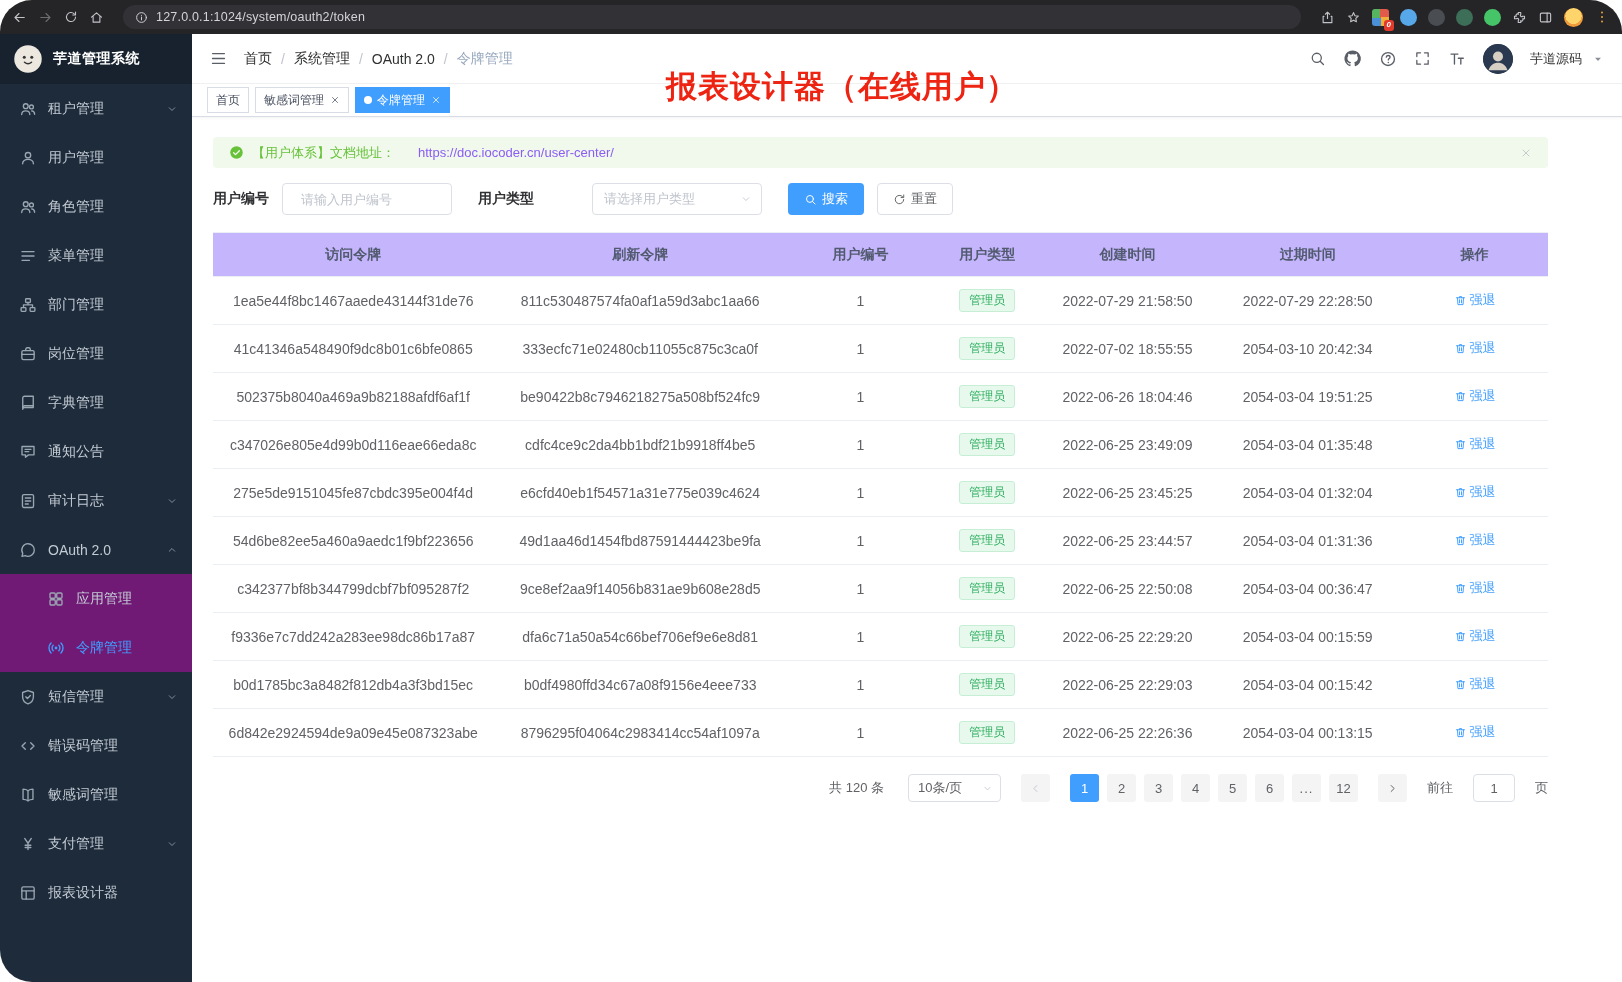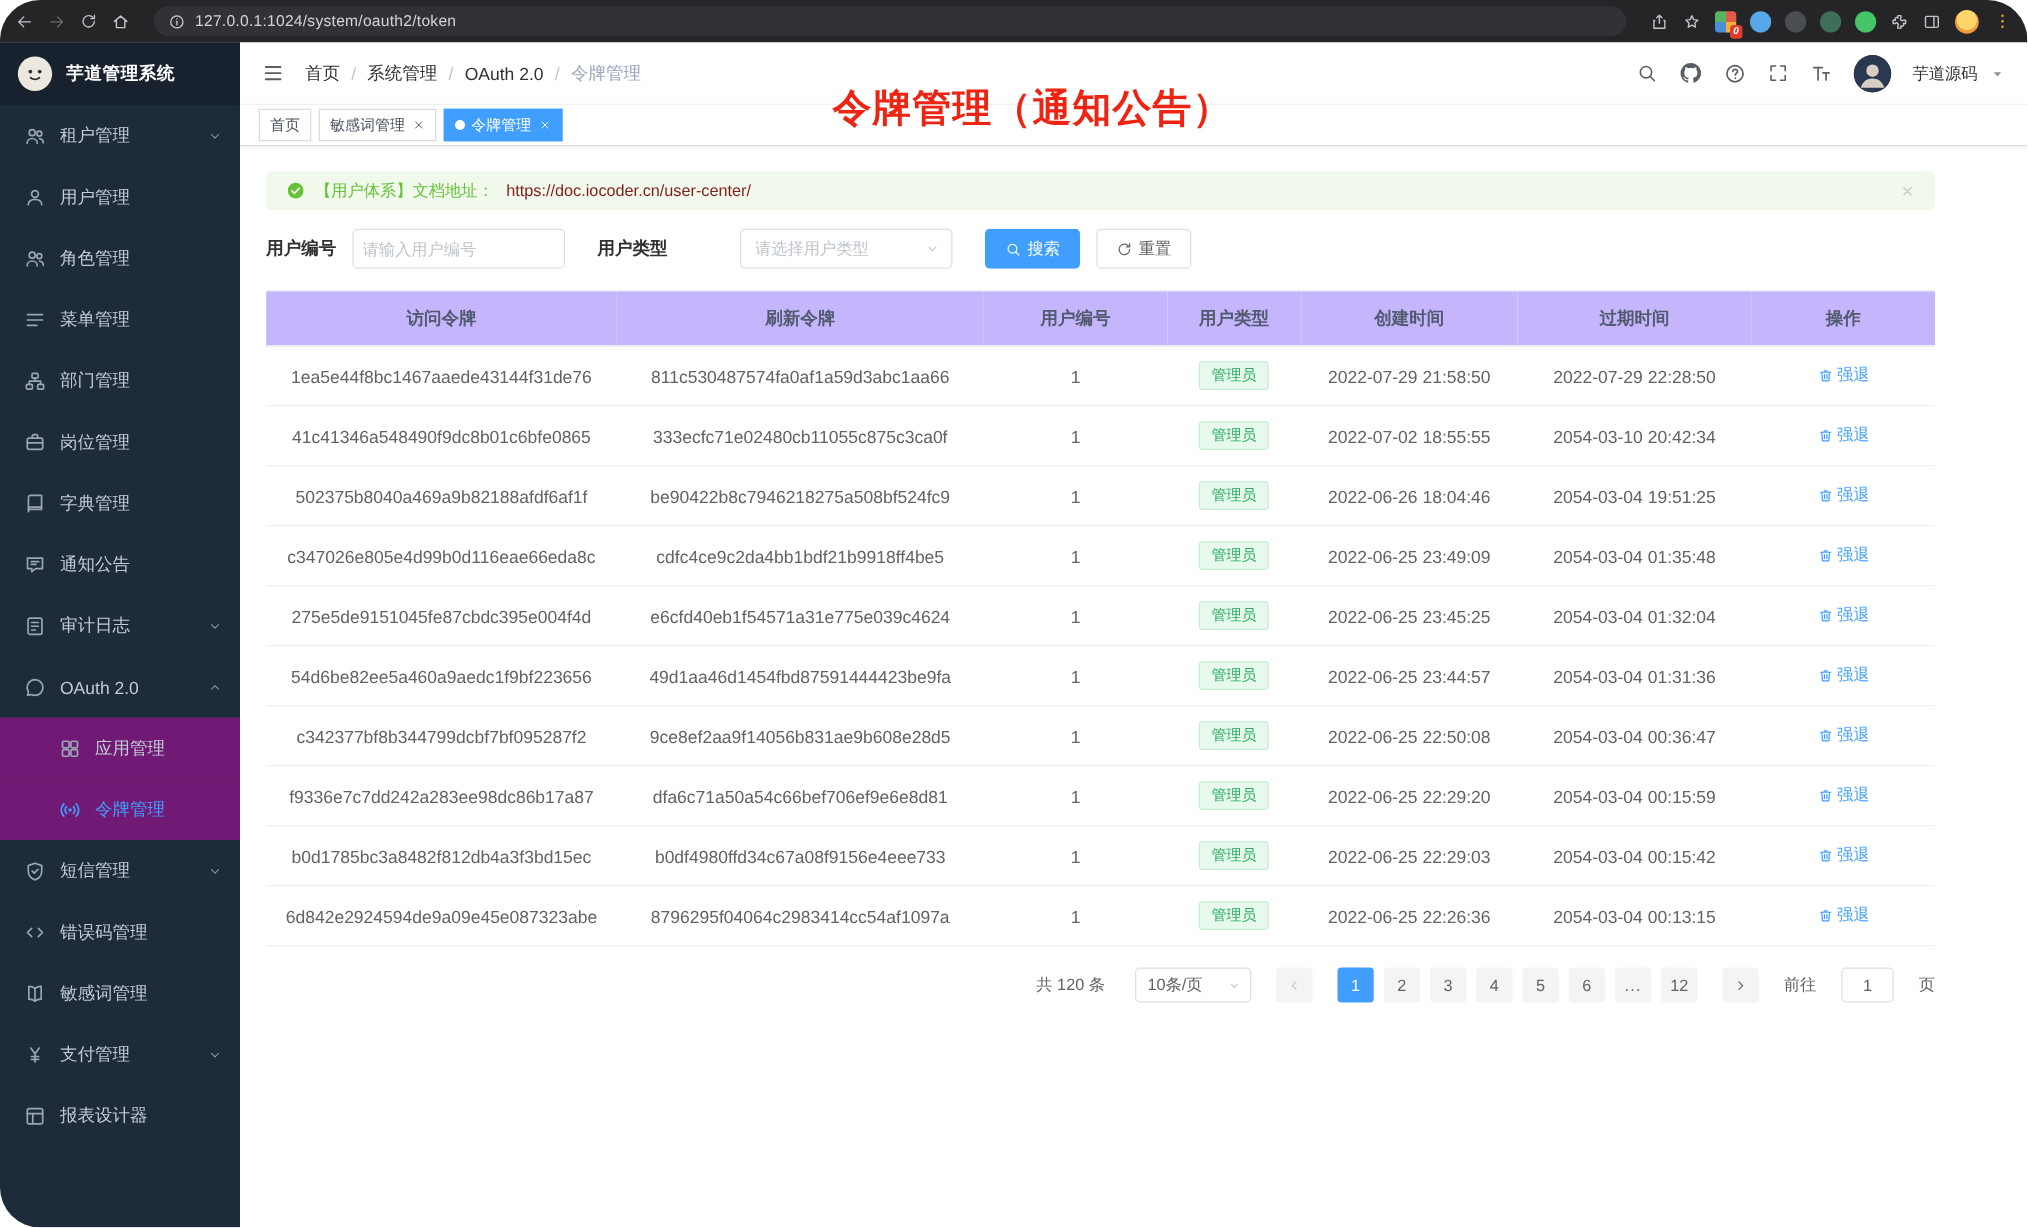--- a/index.html
+++ b/index.html
@@ -52,26 +52,26 @@
   .tags-bar { height:33px; display:flex; align-items:center; gap:6px; padding:0 15px; border-bottom:1px solid #d8dce5; box-shadow:0 1px 3px rgba(0,0,0,.05); }
   .tag-item { height:26px; display:inline-flex; align-items:center; gap:5px; border:1px solid #d8dce5; background:#fff; color:#495060; font-size:12px; padding:0 8px; cursor:pointer; }
   .tag-item.active { background:#409eff; border-color:#409eff; color:#fff; }
   .dot { width:8px; height:8px; border-radius:50%; background:#fff; display:inline-block; }
   .tag-close { display:inline-flex; align-items:center; margin-left:1px; }
 
   
   .content { padding:20px 74px 20px 21px; }
   .alert { height:31px; background:#f0f9eb; border-radius:4px; display:flex; align-items:center; gap:8px; padding:0 16px; font-size:13px; color:#67c23a; }
   .alert-check { display:inline-flex; color:#67c23a; }
-  .alert-link { color:#7f1d1d; cursor:pointer; margin-left:2px; }
+  .alert-link { color:#8b5cf6; cursor:pointer; margin-left:15px; }
   .alert-close { margin-left:auto; color:#c0c4cc; display:inline-flex; cursor:pointer; }
 
   .filters { display:flex; align-items:center; margin:15px 0 17px; font-size:14px; }
   .f-label { font-weight:bold; color:#303133; margin-right:13px; }
-  .f-input { width:170px; height:32px; border:1px solid #dcdfe6; border-radius:4px; padding:0 7px; font-size:13px; color:#606266; outline:none; margin-right:26px; font-family:inherit; }
+  .f-input { width:170px; height:32px; border:1px solid #dcdfe6; border-radius:4px; padding:0 18px; font-size:13px; color:#606266; outline:none; margin-right:26px; font-family:inherit; }
   .f-input::placeholder { color:#bfc4cc; }
   .f-select { width:170px; height:32px; border:1px solid #dcdfe6; border-radius:4px; padding:0 9px 0 11px; display:flex; align-items:center; justify-content:space-between; color:#bfc4cc; font-size:13px; margin-right:26px; cursor:pointer;margin-left:45px; }
   .sel-caret { display:inline-flex; color:#c0c4cc; }
   .btn { height:32px; border-radius:4px; font-size:13px; display:inline-flex; align-items:center; gap:5px; padding:0 15px; cursor:pointer; border:1px solid transparent; font-family:inherit; }
   .btn-primary { background:#409eff; color:#fff; margin-right:13px; }
   .btn-plain { background:#fff; border-color:#dcdfe6; color:#606266; }
 
   table.grid { width:100%; border-collapse:collapse; font-size:14px; color:#606266; border-top:1px solid #ebeef5; }
   .grid th { background:#c4b5fd; color:#515a6e; font-weight:bold; height:44px; border-bottom:1px solid #ebeef5; text-align:center; }
   .grid td { height:48px; border-bottom:1px solid #ebeef5; text-align:center; }
@@ -715,14 +715,14 @@
               </svg>
             </span>
           </span>
         <span>前往</span>
         <input class="goto-input" value="1" style="">
         <span>页</span>
       </div>
     </div>
   </div>
 
-  <div class="annotation">令牌管理（通知公告）</div>
+  <div class="annotation">报表设计器（在线用户）</div>
 </div>
 
 </body></html>

